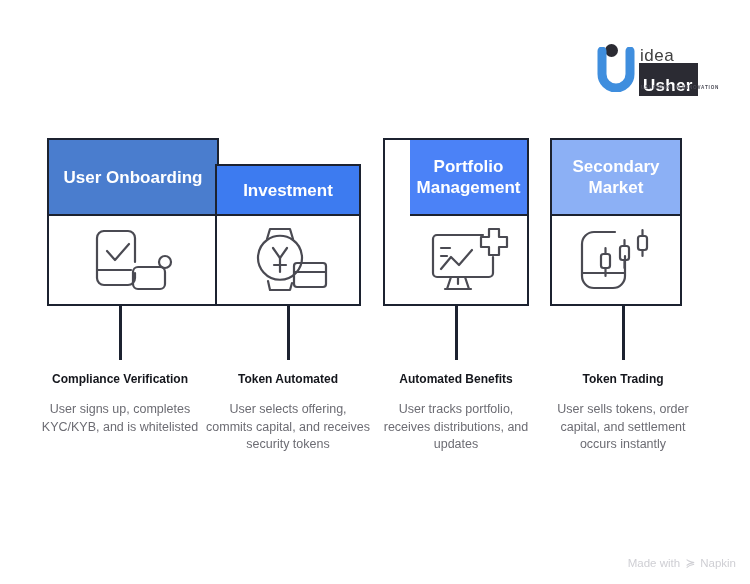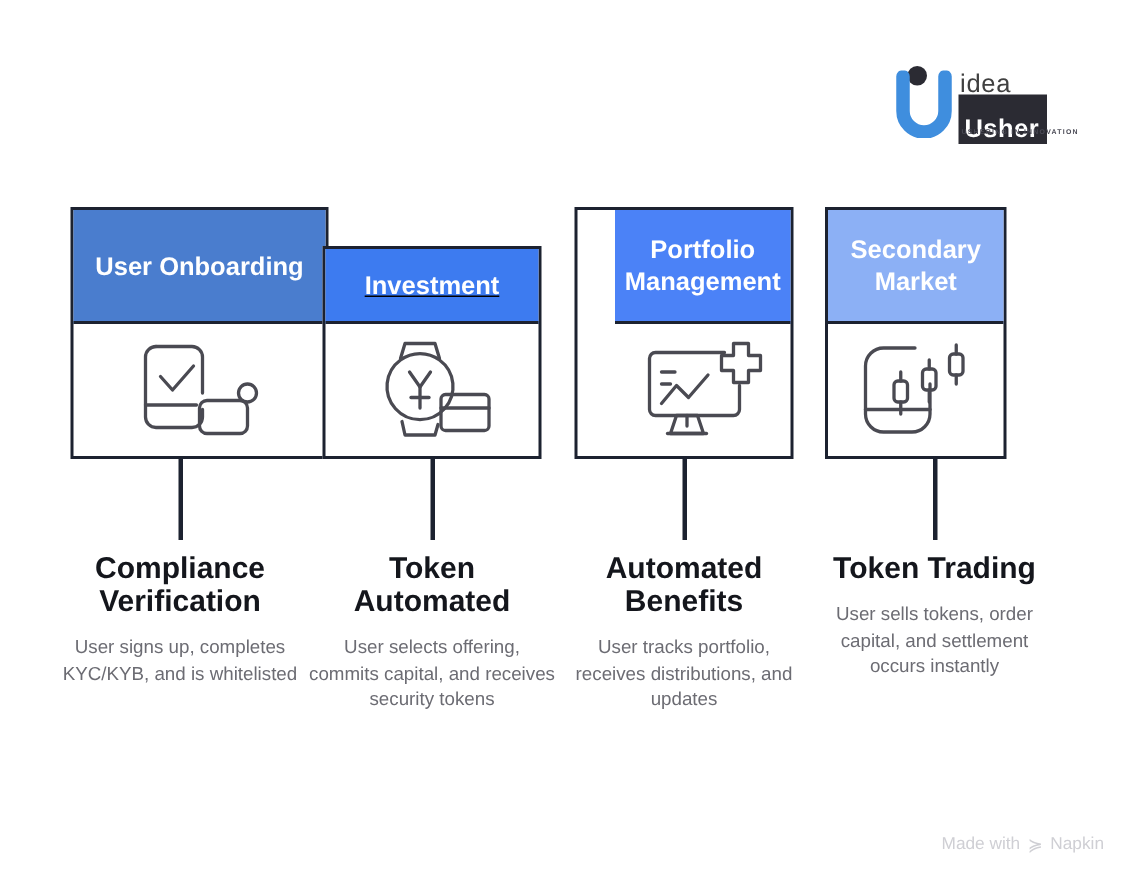--- a/index.html
+++ b/index.html
@@ -24,21 +24,21 @@
              text-align:center;color:#ffffff;font-weight:700;font-size:17px;line-height:21px;
              border-bottom:2.5px solid #1c2230;}
   .card-body{display:flex;align-items:center;justify-content:center;height:calc(100% - var(--hh));}
   .card-body svg{display:block;}
 
   
   .conn{position:absolute;width:2.5px;background:#1c2230;}
 
   
   .blk{position:absolute;text-align:center;}
-  .blk-title{font-size:20px;font-weight:700;color:#14161c;line-height:22px;}
+  .blk-title{font-size:12px;font-weight:700;color:#14161c;line-height:22px;}
   .blk-desc{margin-top:11px;font-size:12.5px;color:#6c6c73;line-height:17.5px;}
 
   
   .wm{position:absolute;right:14px;bottom:14px;display:flex;align-items:center;gap:5px;
       font-size:11.5px;color:#cfcfd4;}
   .wm-mark{font-size:12px;color:#cfcfd4;}
 </style>
 </head>
 <body>
 
@@ -62,21 +62,21 @@
         <path d="M12 47 h34"></path>
         <path d="M22 28 l8 9 l14 -16"></path>
         <path d="M53 44 h22 a5 5 0 0 1 5 5 v12 a5 5 0 0 1 -5 5 h-22 a5 5 0 0 1 -5 -5 v-12 a5 5 0 0 1 5 -5"></path>
         <circle cx="80" cy="39" r="6"></circle>
       </g>
     </svg>
   </div>
 </div>
 <div class="conn" style="left:119px;top:306px;height:54px;"></div>
 
-<div class="card" style="left:215px;top:164px;width:146px;height:142px;text-decoration:underline;--hh:50px;">
+<div class="card" style="left:215px;top:164px;width:146px;height:142px;--hh:50px;">
   <div class="card-head" style="height:50px;background:#3d7bf0;">Investment</div>
   <div class="card-body" style="--hh:50px;">
     <svg width="96" height="74" viewBox="0 0 96 74">
       <g fill="none" stroke="#4a4a52" stroke-width="2.2" stroke-linecap="round" stroke-linejoin="round">
         <path d="M27 16 l3 -10 h20 l3 10"></path>
         <path d="M28 58 l2 9 h20 l2 -7"></path>
         <path d="M53 17 a22 22 0 1 1 -26 0 a22 22 0 0 1 26 0"></path>
         <path d="M33 25 l7 10 l7 -10"></path>
         <path d="M40 35 v14"></path>
         <path d="M34 42 h12"></path>
@@ -100,21 +100,21 @@
         <path d="M20 25 h9"></path>
         <path d="M20 33 h6"></path>
         <path d="M20 46 l10 -12 l8 8 l13 -15"></path>
         <path d="M68 6 h10 v8 h8 v10 h-8 v8 h-10 v-8 h-8 v-10 h8 z"></path>
       </g>
     </svg>
   </div>
 </div>
 <div class="conn" style="left:455px;top:306px;height:54px;"></div>
 
-<div class="card" style="left:550px;top:138px;width:121px;height:168px;--hh:76px;">
+<div class="card" style="left:550px;top:138px;width:132px;height:168px;--hh:76px;">
   <div class="card-head" style="height:76px;background:#8cb0f5;">Secondary Market</div>
   <div class="card-body" style="--hh:76px;">
     <svg width="96" height="74" viewBox="0 0 96 74">
       <g fill="none" stroke="#4a4a52" stroke-width="2.2" stroke-linecap="round" stroke-linejoin="round">
         <path d="M47 9 h-21 a12 12 0 0 0 -12 12 v32 a12 12 0 0 0 12 12 h19 a12 12 0 0 0 12 -12 v-20"></path>
         <path d="M14 50 h43"></path>
         <rect x="33" y="31" width="9" height="14" rx="2.5"></rect>
         <path d="M37.5 25 v6"></path>
         <path d="M37.5 45 v8"></path>
         <rect x="52" y="23" width="9" height="14" rx="2.5"></rect>

